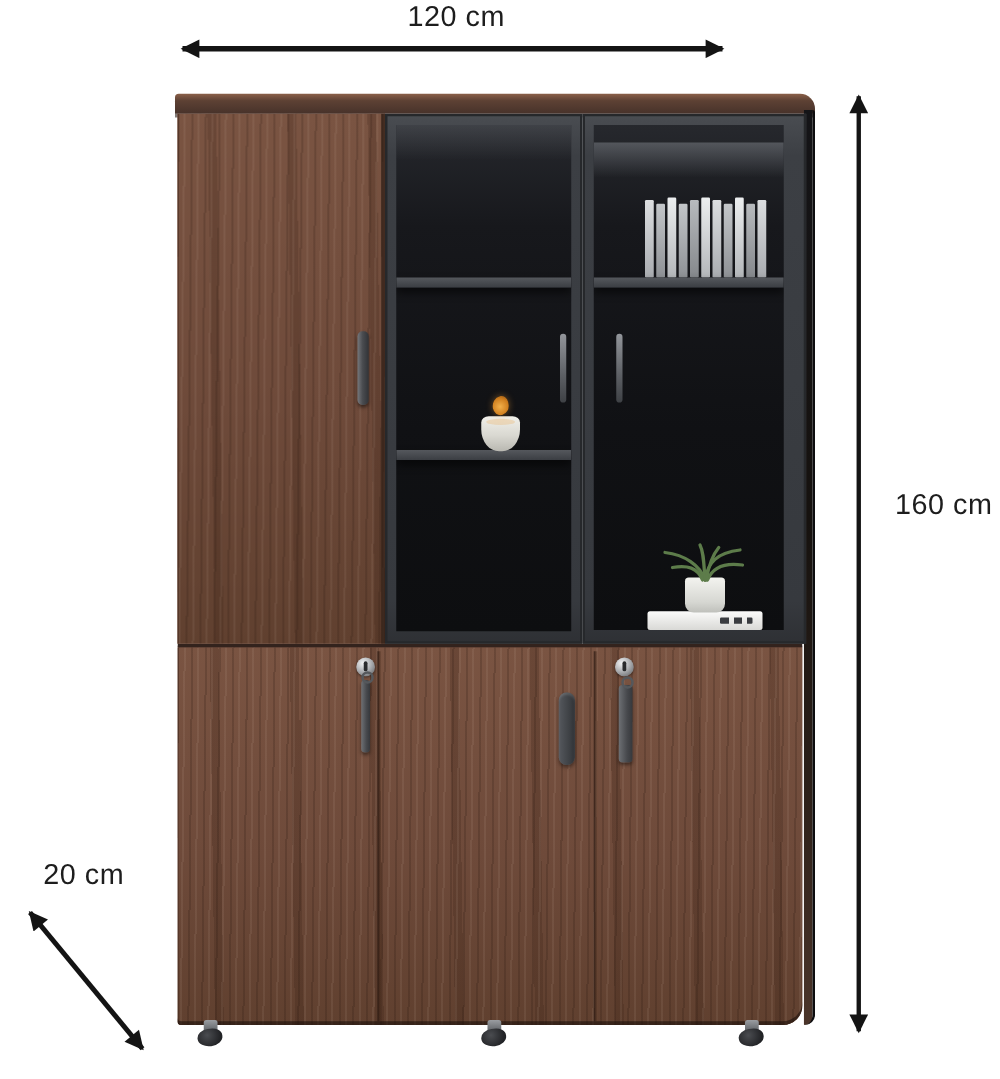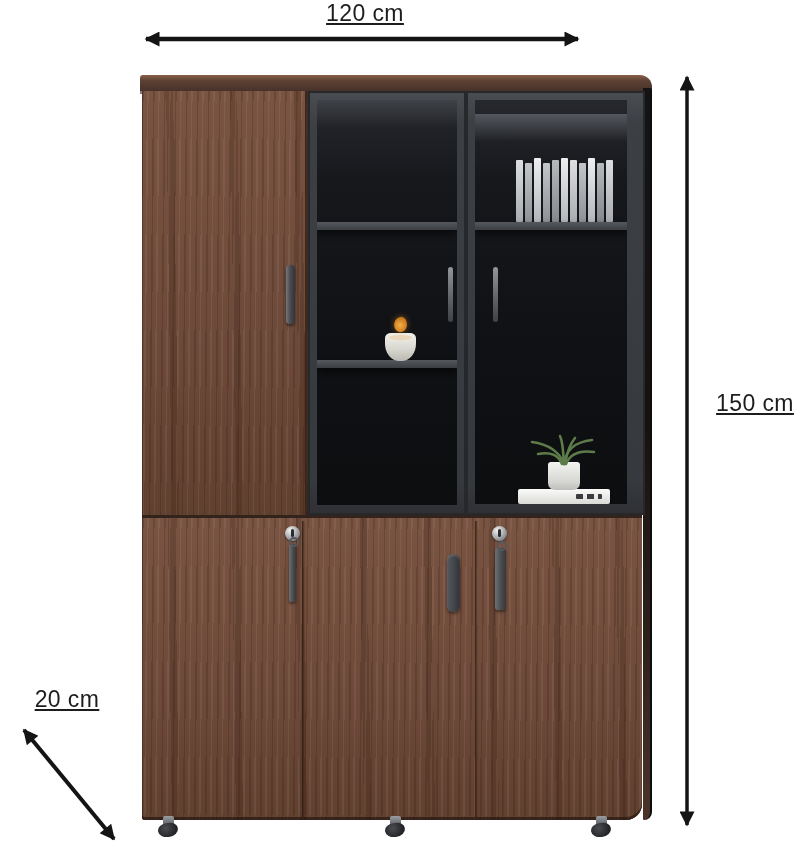--- a/index.html
+++ b/index.html
@@ -1,21 +1,21 @@
 <!DOCTYPE html>
 <html><head>
 <meta charset="utf-8">
 <style>
   html,body{margin:0;padding:0;background:#ffffff;}
   body{width:800px;height:863px;font-family:"Liberation Sans",sans-serif;}
   .stage{position:relative;width:800px;height:863px;background:#fff;overflow:hidden;}
 
   
   .annot-svg{position:absolute;left:0;top:0;width:800px;height:863px;pointer-events:none;}
-  .dim-label{position:absolute;color:#1d1d1d;font-size:23px;letter-spacing:.4px;text-align:center;line-height:1.1;text-decoration:underline;}
+  .dim-label{position:absolute;color:#1d1d1d;font-size:23px;letter-spacing:.4px;text-align:center;line-height:1.1;}
   .dim-label.width{left:285px;top:1px;width:160px;}
   .dim-label.height{left:710px;top:391px;width:90px;}
   .dim-label.depth{left:18px;top:687px;width:98px;}
 
   
   .cabinet{position:absolute;left:140px;top:75px;width:512px;height:768px;}
 
   .wood{
     background-color:#6f4b3c;
     background-image:
@@ -138,21 +138,21 @@
       <marker id="arrow" viewBox="0 0 10 10" refX="9" refY="5" markerWidth="17" markerHeight="15" markerUnits="userSpaceOnUse" orient="auto-start-reverse">
         <path d="M0,0 L10,5 L0,10 Z" fill="#141414"></path>
       </marker>
     </defs>
     <line x1="146" y1="39" x2="578" y2="39" stroke="#141414" stroke-width="4.5" marker-start="url(#arrow)" marker-end="url(#arrow)"></line>
     <line x1="687" y1="77" x2="687" y2="825" stroke="#141414" stroke-width="3.5" marker-start="url(#arrow)" marker-end="url(#arrow)"></line>
     <line x1="24" y1="730" x2="114" y2="839" stroke="#141414" stroke-width="4" marker-start="url(#arrow)" marker-end="url(#arrow)"></line>
   </svg>
 
   <div class="dim-label width">120 cm</div>
-  <div class="dim-label height">150 cm</div>
+  <div class="dim-label height">160 cm</div>
   <div class="dim-label depth">20 cm</div>
 
   <div class="cabinet">
 
     <div class="cab-top"></div>
     <div class="cab-side"></div>
 
     <div class="door-wood-upper wood"></div>
     <div class="wood-handle"></div>
 

